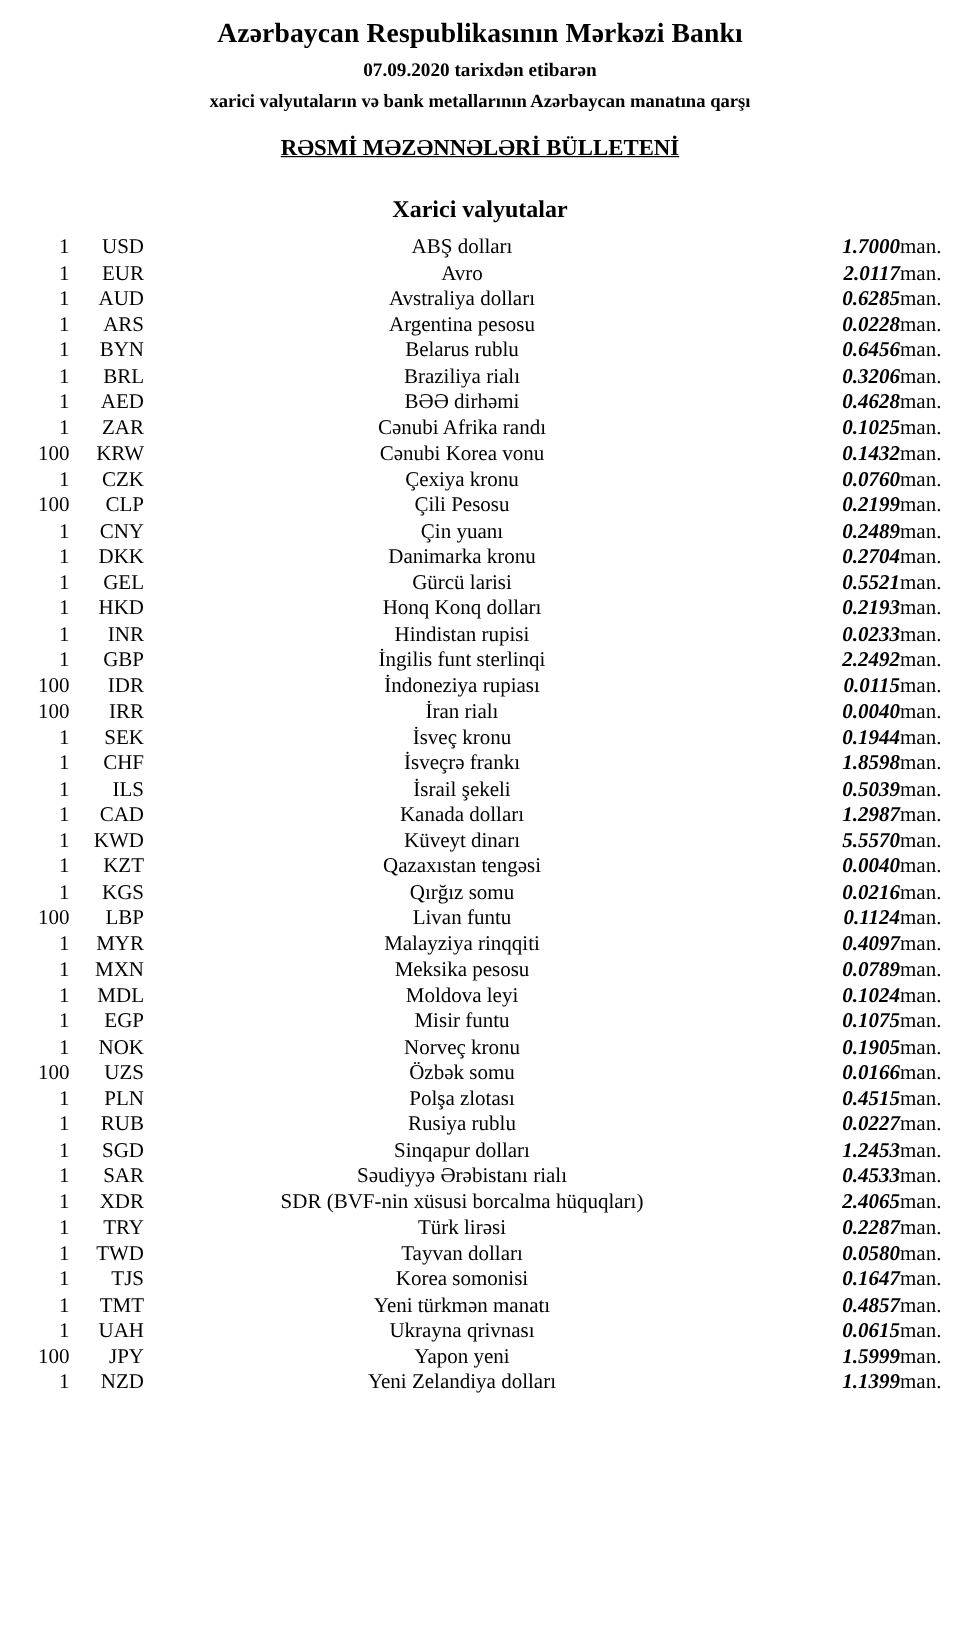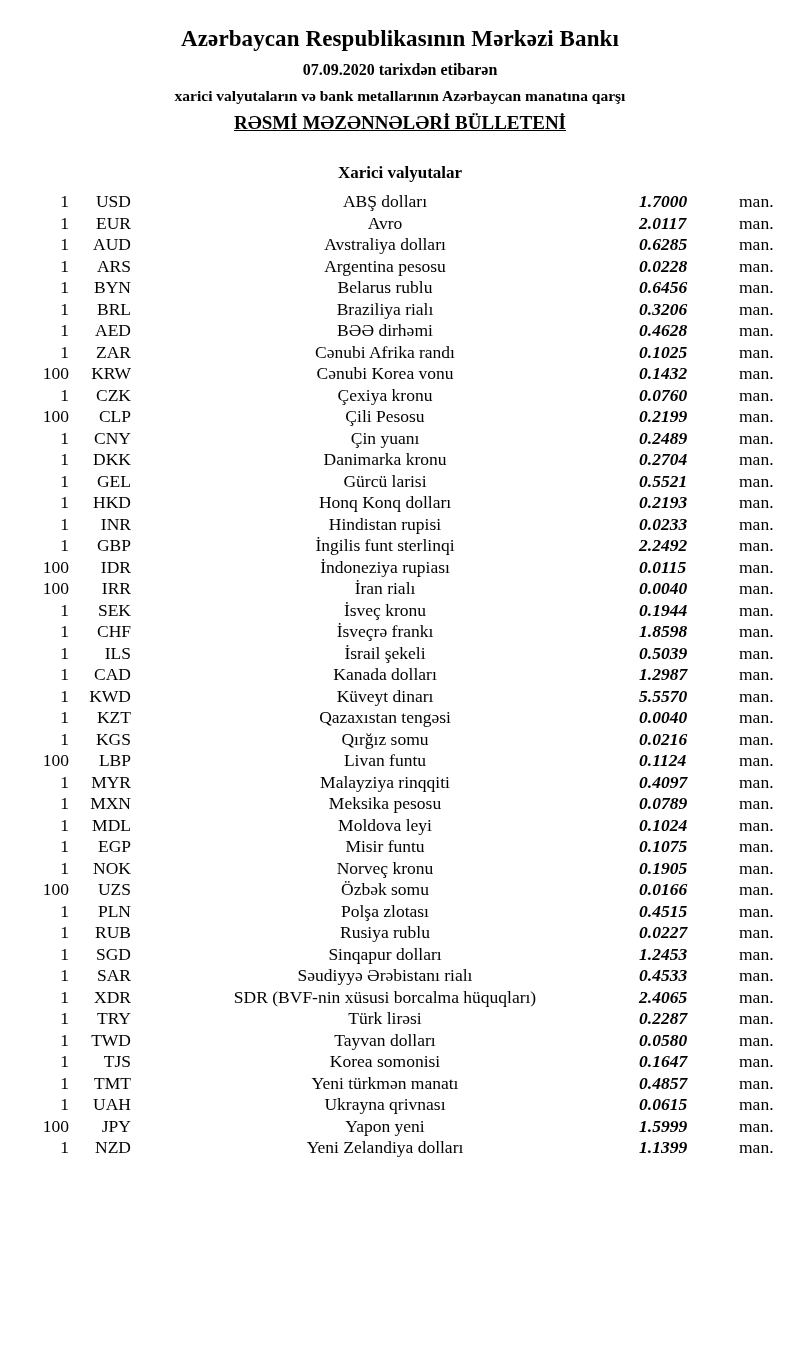--- a/index.html
+++ b/index.html
@@ -12,21 +12,21 @@
     height: 1371px;
     font-family: "Liberation Serif", serif;
     color: #000000;
     overflow: hidden;
   }
   .page {
     position: relative;
     width: 800px;
     height: 1371px;
     box-sizing: border-box;
-    padding: 17px;
+    padding: 6px;
   }
   .header {
     text-align: center;
     padding-top: 8px;
   }
   .bank-title {
     font-size: 23px;
     font-weight: bold;
     letter-spacing: 0.1px;
     line-height: 1.25;
@@ -35,32 +35,32 @@
   .date-line {
     font-size: 16px;
     font-weight: bold;
     line-height: 1.3;
     margin-bottom: 5px;
   }
   .subtitle-line {
     font-size: 15.5px;
     font-weight: bold;
     line-height: 1.3;
-    margin-bottom: 5px;
+    margin-bottom: 17px;
   }
   .bulletin-line {
     font-size: 19px;
     font-weight: bold;
     line-height: 1.3;
     margin-bottom: 2px;
     text-decoration: underline;
   }
   .section-title {
     text-align: center;
-    font-size: 17px;
+    font-size: 20px;
     font-weight: bold;
     margin-top: 28px;
     margin-bottom: 8px;
   }
   table.rates {
     width: 100%;
     border-collapse: collapse;
     table-layout: fixed;
   }
   table.rates td {
@@ -80,21 +80,21 @@
     text-align: right;
     padding-right: 0;
   }
   td.name {
     padding-left: 16px;
     text-align: center;
     margin-top: 32px;
   }
   td.rate {
     width: 100px;
-    text-align: left;
+    text-align: right;
     font-weight: bold;
     font-style: italic;
     font-size: 15.5px;
     padding-right: 8px;
     margin-top: 43px;
   }
   td.unit {
     width: 44px;
     text-align: left;
     font-size: 16px;

